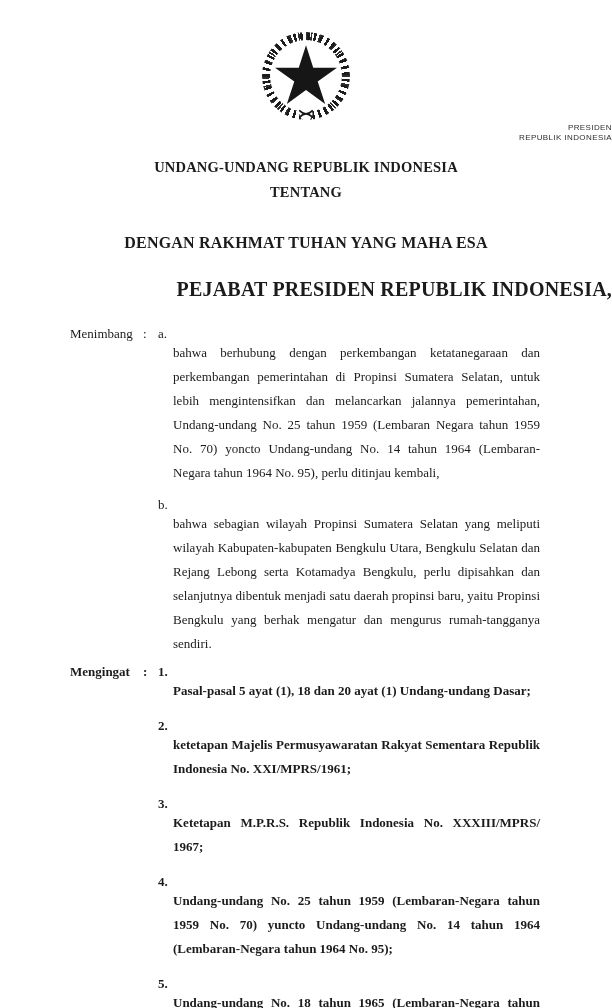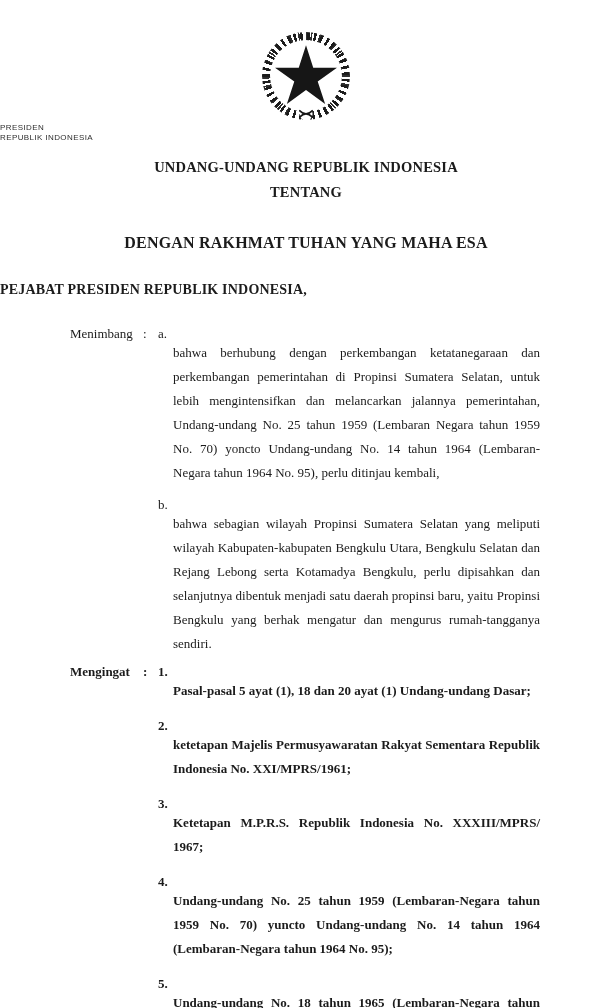--- a/index.html
+++ b/index.html
@@ -28,21 +28,21 @@
   .wreath::after {
     content: "";
     position: absolute; inset: 8px;
     background: #ffffff;
     border-radius: 50%;
   }
   .emblem-star { position: absolute; inset: 0; width: 100%; height: 100%; }
 
   .seal-caption {
     margin-top: 3px;
-    text-align: left;
+    text-align: right;
     font-family: "Liberation Sans", sans-serif;
     font-size: 8px;
     line-height: 9.5px;
     letter-spacing: 0.4px;
     color: #2e2e2e;
   }
 
   
   .title-block {
     margin-top: 13px;
@@ -55,23 +55,23 @@
   .motto {
     margin-top: 25px;
     text-align: center;
     font-weight: bold;
     font-size: 16px;
     line-height: 25px;
     letter-spacing: 0.2px;
   }
   .official {
     margin-top: 22px;
-    text-align: left;
+    text-align: right;
     font-weight: bold;
-    font-size: 14px;
+    font-size: 20px;
     line-height: 25px;
     letter-spacing: 0.2px;
   }
 
   
   .section {
     display: flex;
     margin-left: 70px;
     margin-right: 72px;
     font-size: 13px;

